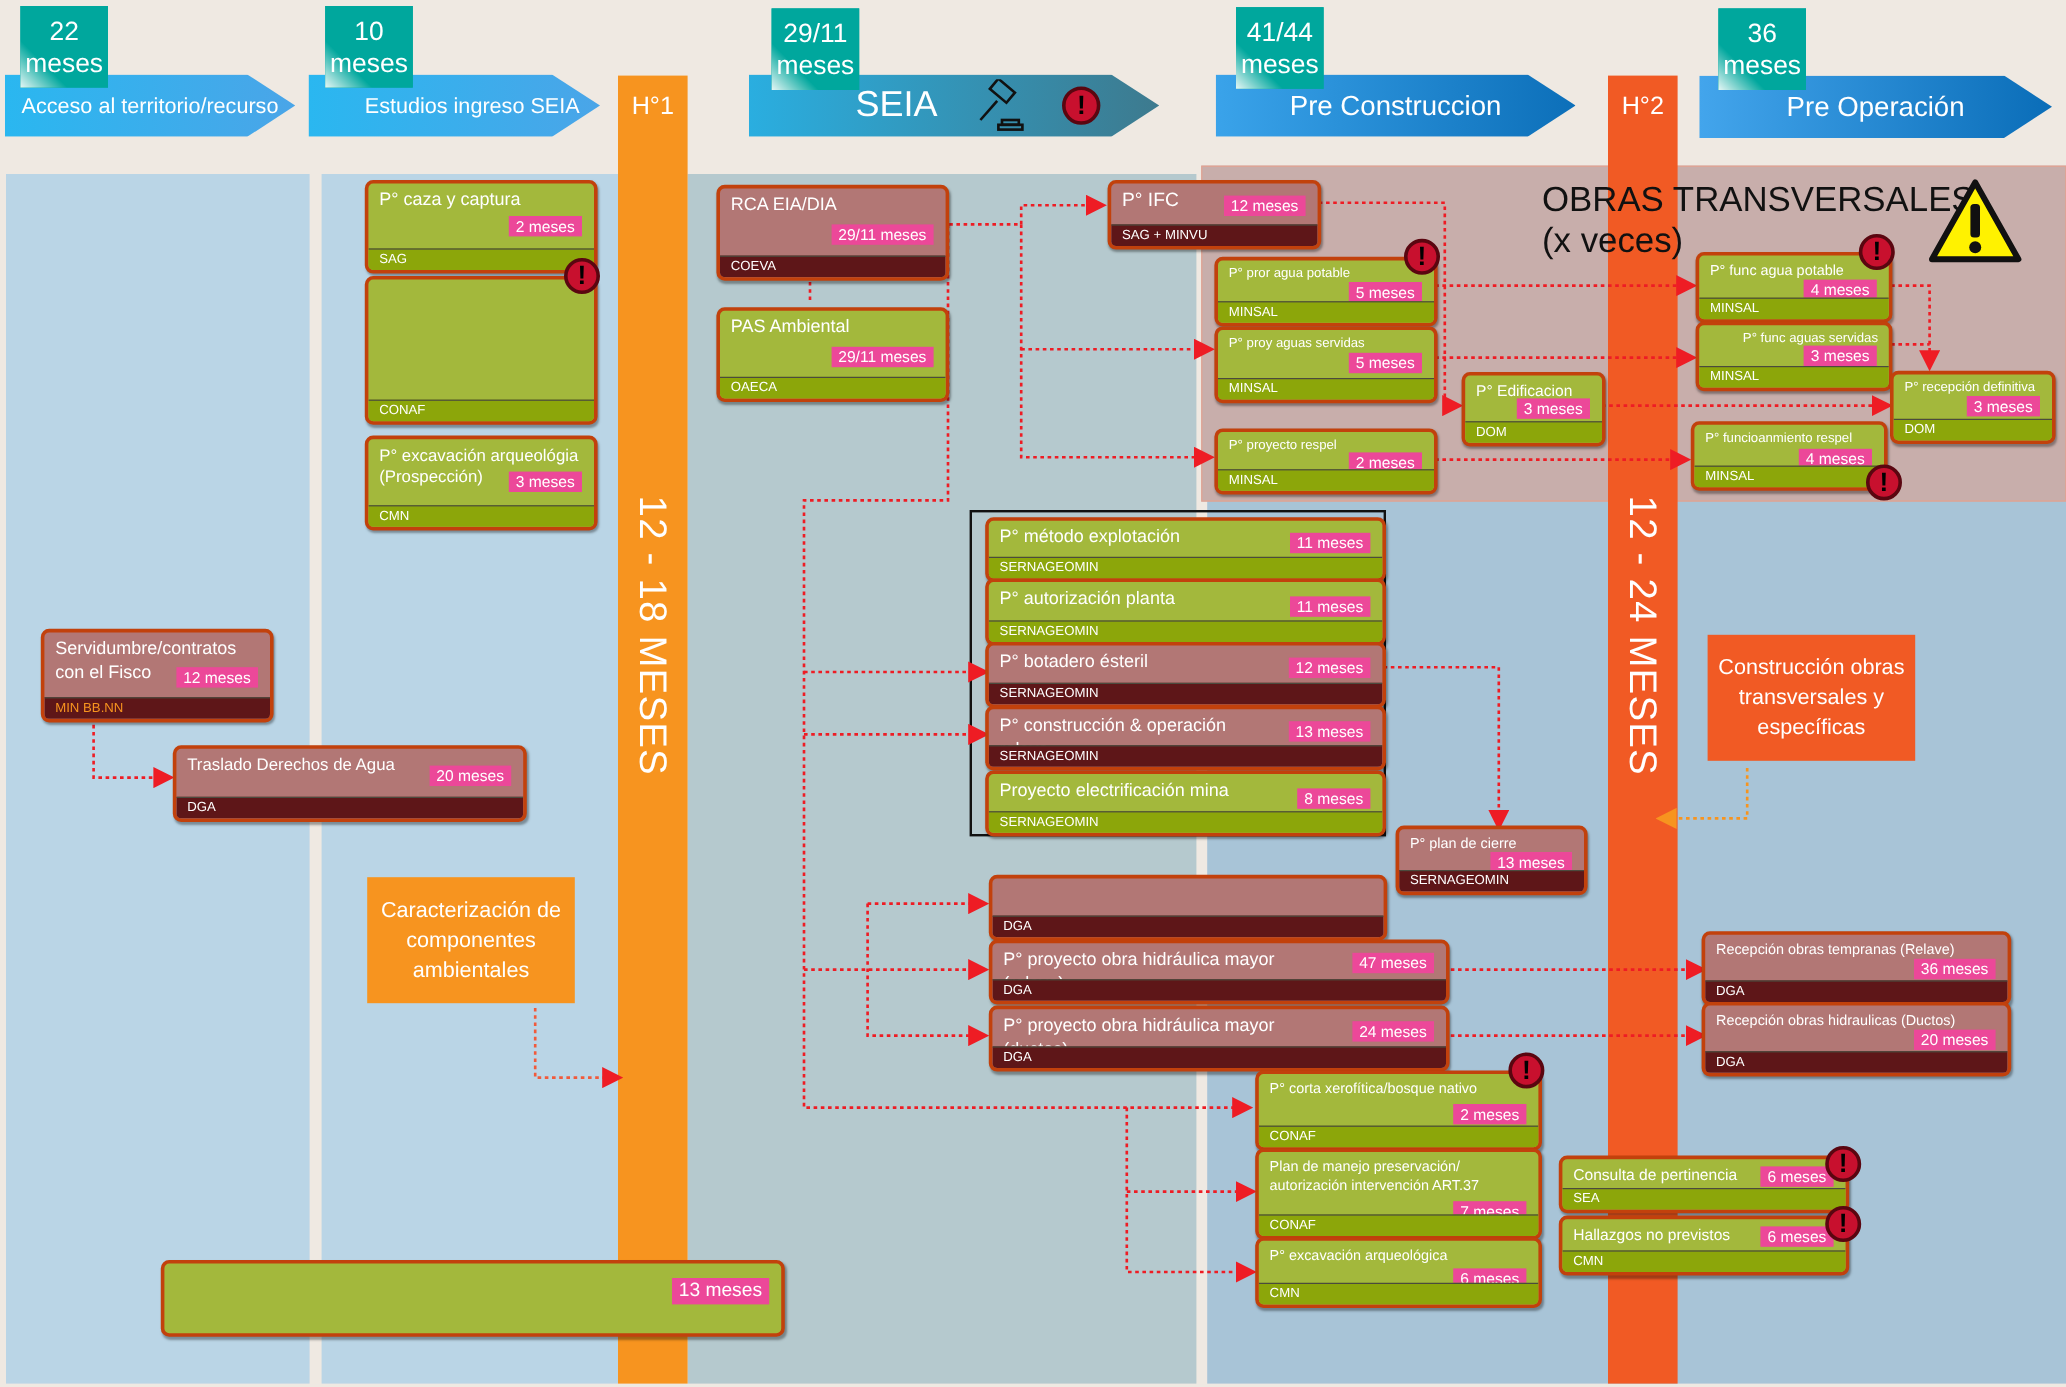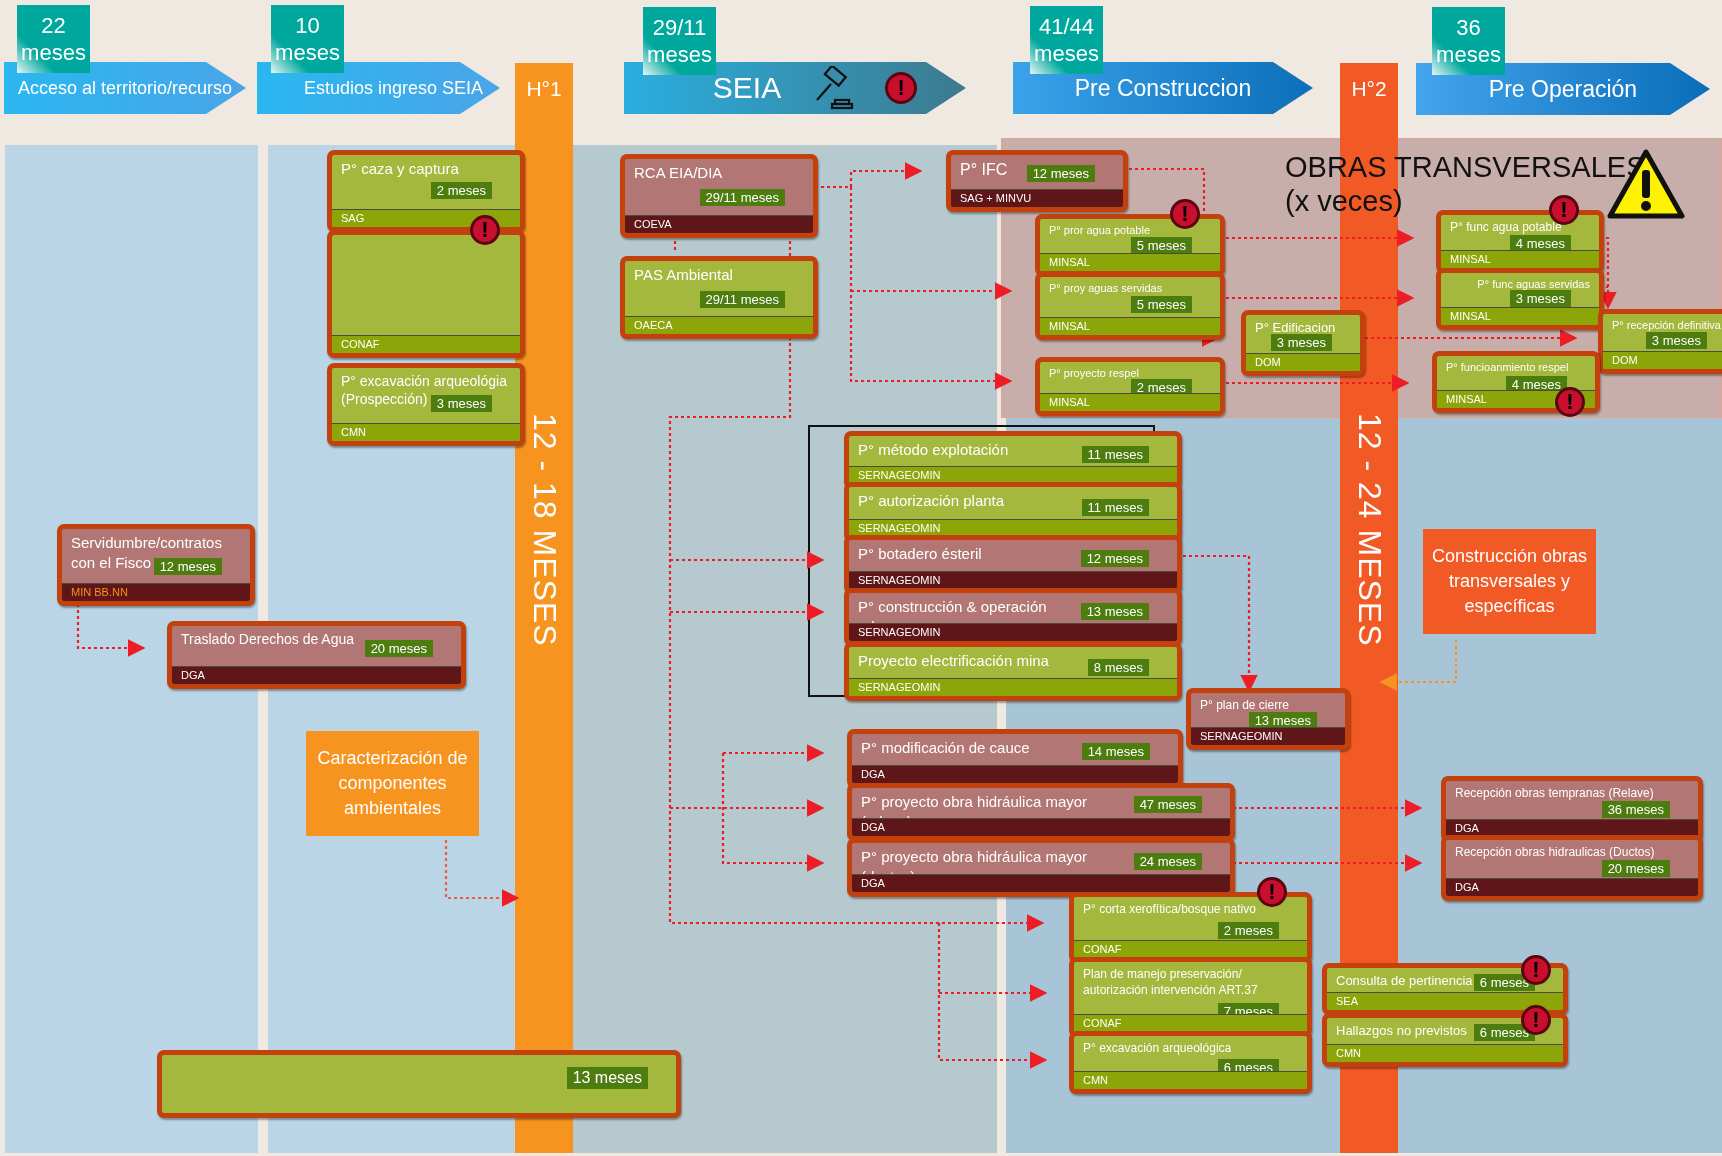--- a/index.html
+++ b/index.html
@@ -32,27 +32,27 @@
   
   .milestone { position:absolute; top:63px; width:58px; color:#fff; }
   .ms1 { left:515px; height:1090px; background:#f7941f; }
   .ms2 { left:1340px; height:1090px; background:#f15a24; }
   .ms-label { position:absolute; top:14px; width:100%; text-align:center; font-size:21px; }
   .ms-vert { position:absolute; left:0; width:100%; writing-mode:vertical-rl; font-size:32px; letter-spacing:1px;
              display:flex; align-items:center; }
   .ms1 .ms-vert { top:350px; }
   .ms2 .ms-vert { top:350px; }
   
-  .card { position:absolute; border-radius:7px; border:5px solid #c2410c; overflow:hidden;
-          box-shadow: 1px 2px 2px rgba(0,0,0,.35); color:#fff;margin-left:23px; }
+  .card { position:absolute; border-radius:7px; border:3px solid #c2410c; overflow:hidden;
+          box-shadow: 1px 2px 2px rgba(0,0,0,.35); color:#fff; }
   .card.green { background:#a3b83c; }
   .card.red { background:#b27775; }
   .card .body { position:relative; padding:4px 9px; box-sizing:border-box; }
   .card .title { font-size:15px; line-height:20px; }
-  .card .dur { position:absolute; right:28px; background:#4d7c0f; color:#fff; padding:0 6px; font-size:13px; line-height:17px; }
+  .card .dur { position:absolute; right:10px; background:#ec4899; color:#fff; padding:0 6px; font-size:13px; line-height:17px; }
   .card .foot { position:absolute; left:0; right:0; bottom:0; padding-left:9px; font-size:11px; line-height:17px;
                 border-top:1px solid #4b4b3e; box-sizing:border-box; }
   .card.green .foot { background:#8ca60a; }
   .card.red .foot { background:#5e1618; }
   .orange-box { position:absolute; color:#fff; text-align:center; font-size:18px; line-height:25px;
                 display:flex; align-items:center; justify-content:center; }
   .alert { position:absolute; width:30px; height:30px; border-radius:50%; background:#c8102e; border:3px solid #5a0610;
            box-sizing:border-box; color:#000; font-weight:bold; font-size:22px; line-height:24px; text-align:center; }
   .svg-layer { position:absolute; left:0; top:0; width:1722px; height:1156px; pointer-events:none; }
   .group-box { position:absolute; left:808px; top:425px; width:347px; height:272px; border:2px solid #111; box-sizing:border-box; }
@@ -332,24 +332,20 @@
       <div class="foot">SERNAGEOMIN</div>
     </div>
     <div class="card red" style="left: 1163px; top: 688px; width: 154px; height: 52px;">
       <div class="body" style="height: 34px;">
         <div class="title" style="font-size: 12px; line-height: 16px; padding-right: 0px;">P° plan de cierre</div>
         <div class="dur" style="top: 19px;">13 meses</div>
       </div>
       <div class="foot">SERNAGEOMIN</div>
     </div>
     <div class="card red" style="left: 824px; top: 729px; width: 326px; height: 49px;">
-      <div class="body" style="height: 31px;">
-        <div class="title" style="font-size: 15px; line-height: 20px; padding-right: 80px;">P° modificación de cauce</div>
-        <div class="dur" style="top: 9px;">14 meses</div>
-      </div>
       <div class="foot">DGA</div>
     </div>
     <div class="card red" style="left: 824px; top: 783px; width: 378px; height: 48px;">
       <div class="body" style="height: 30px;">
         <div class="title" style="font-size: 15px; line-height: 20px; padding-right: 80px;">P° proyecto obra hidráulica mayor (relave)</div>
         <div class="dur" style="top: 8px;">47 meses</div>
       </div>
       <div class="foot">DGA</div>
     </div>
     <div class="card red" style="left: 824px; top: 838px; width: 378px; height: 49px;">

